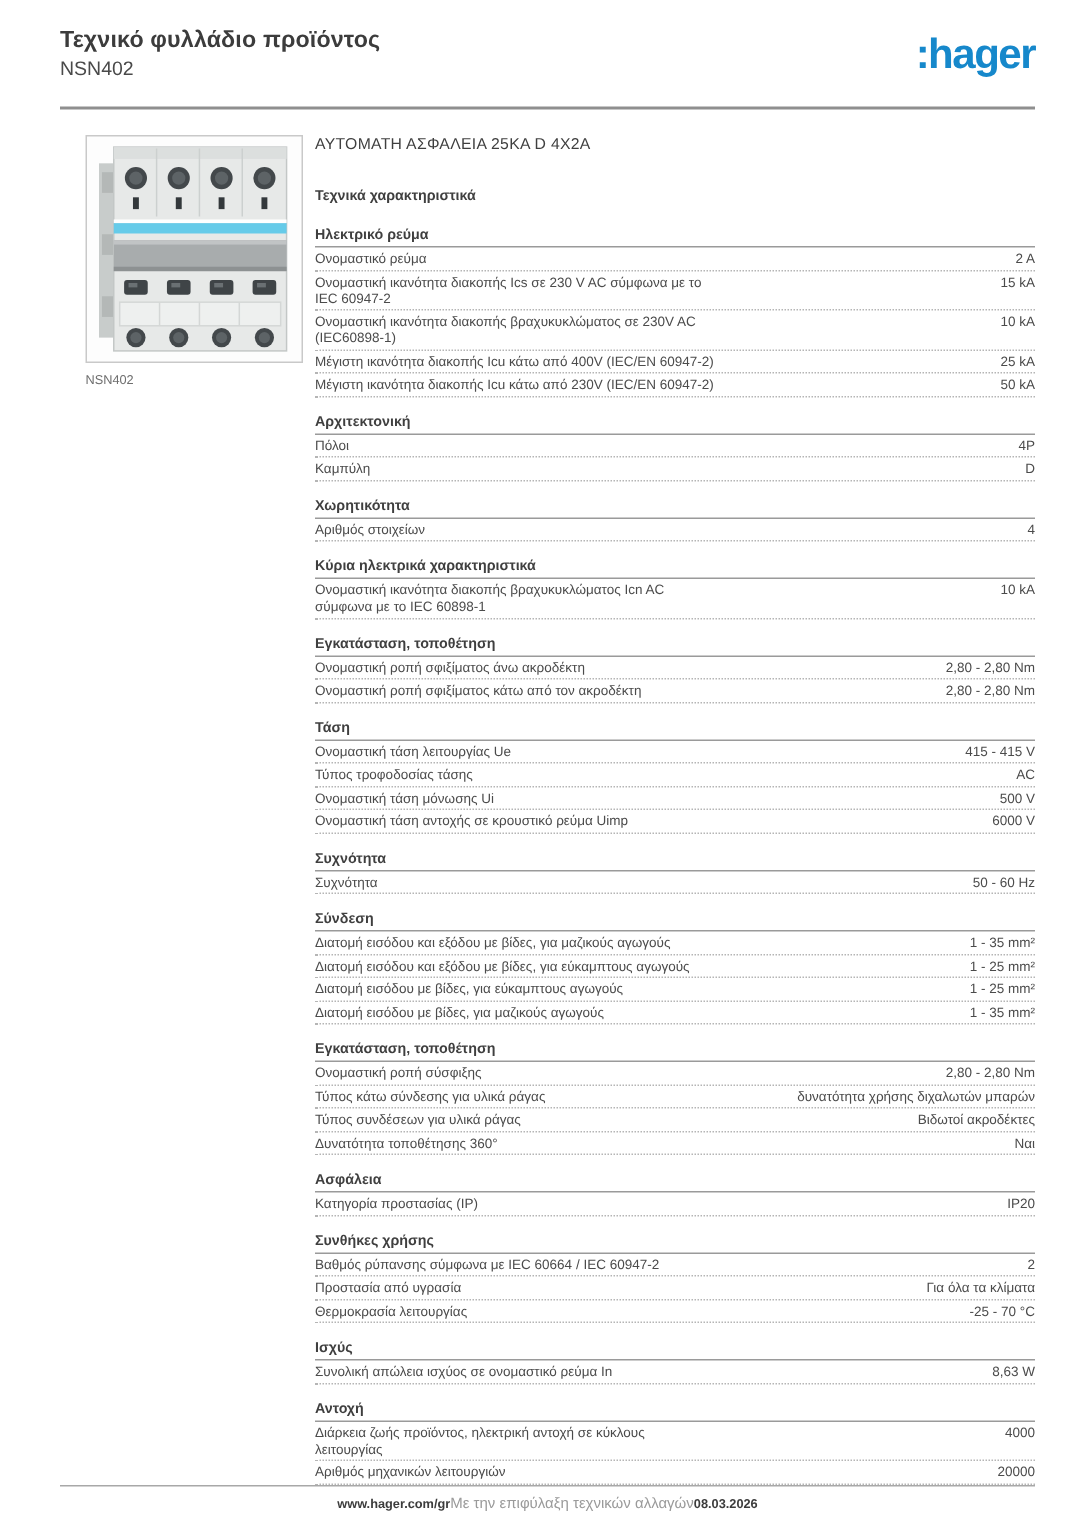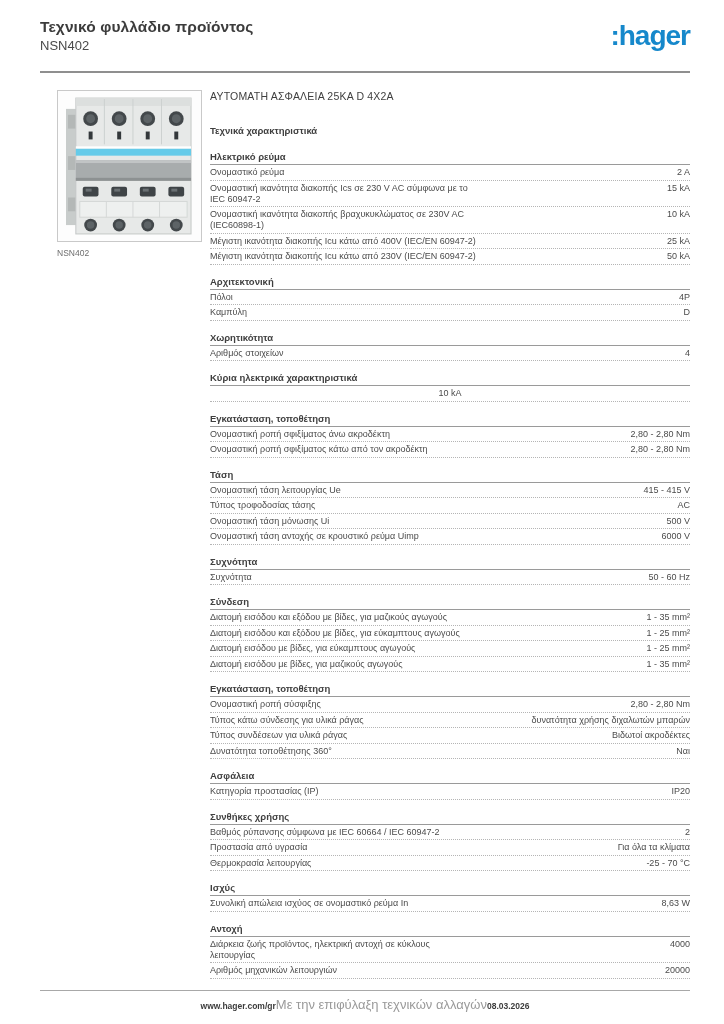--- a/index.html
+++ b/index.html
@@ -29,21 +29,21 @@
   .section:first-child { margin-top:0; }
   .section-title { font-size:9.5px; font-weight:bold; color:#3f3f3f; padding-bottom:2px; border-bottom:1px solid #9a9a9a; }
   .row { display:flex; justify-content:center; align-items:flex-start; border-bottom:1px dotted #b5b5b5; padding:2px 0 1.5px 0; font-size:9px; line-height:11px; }
   .row-label { flex:1 1 auto; padding-right:12px; white-space:pre-line; color:#4b4b4b; }
   .row-value { flex:0 0 auto; white-space:nowrap; text-align:right; color:#4b4b4b; }
 
   
   .footer-divider { position:absolute; left:40px; right:34px; top:990px; border-top:1px solid #a8a8a8; }
   .footer { position:absolute; left:40px; right:34px; top:997px; display:flex; justify-content:center; align-items:baseline; }
   .footer-site { font-size:8.5px; font-weight:bold; color:#3c3c3c; }
-  .footer-disclaimer { font-size:13px; color:#9a9a9a; }
+  .footer-disclaimer { font-size:10px; color:#9a9a9a; }
   .footer-date { font-size:8.5px; font-weight:bold; color:#3c3c3c; }
 </style>
 </head>
 <body>
 
 <div class="page">
 
   <div class="header">
     <div>
       <div class="header-title">Τεχνικό φυλλάδιο προϊόντος</div>
@@ -182,20 +182,22 @@
     <span class="row-label">Αριθμός στοιχείων</span>
     <span class="row-value">4</span>
   </div>
 </div>
   </div>
 
   <div class="section">
     <div class="section-title">Κύρια ηλεκτρικά χαρακτηριστικά</div>
     <div>
   <div class="row">
+    <span class="row-label">Ονομαστική ικανότητα διακοπής βραχυκυκλώματος Icn AC
+σύμφωνα με το IEC 60898-1</span>
     <span class="row-value">10 kA</span>
   </div>
 </div>
   </div>
 
   <div class="section">
     <div class="section-title">Εγκατάσταση, τοποθέτηση</div>
     <div>
   <div class="row">
     <span class="row-label">Ονομαστική ροπή σφιξίματος άνω ακροδέκτη</span>

